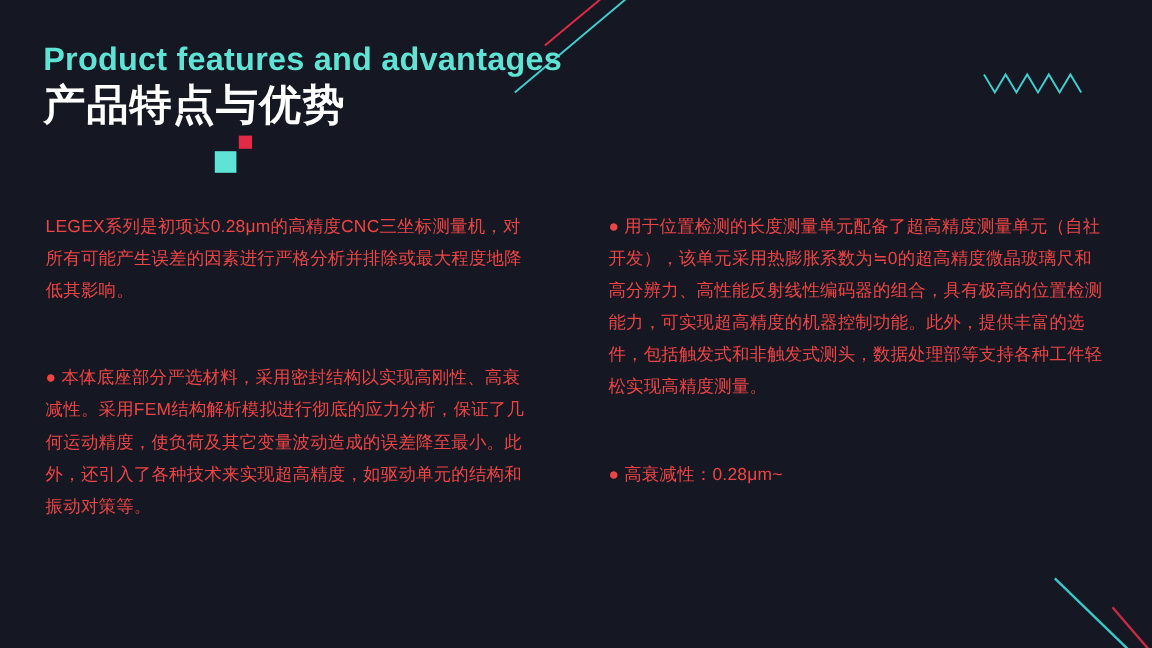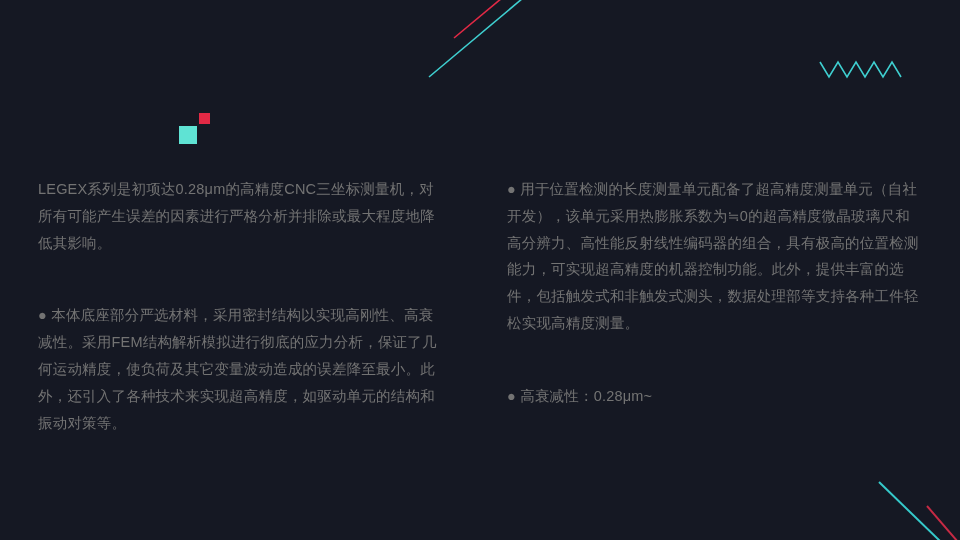--- a/index.html
+++ b/index.html
@@ -64,21 +64,21 @@
     line-height: 1.2;
     margin-top: 2px;
     white-space: nowrap;
   }
 
   
   .col {
     position: absolute;
     top: 176px;
     width: 400px;
-    color: #737373;
+    color: #ef4444;
     font-size: 14.5px;
     line-height: 1.85;
     letter-spacing: 0.2px;
   }
   .col-left  { left: 38px; }
   .col-right { left: 507px; width: 412px; }
 
   .para { margin: 0 0 30px 0; }
   .para:last-child { margin-bottom: 0; }
   .gap-lg { margin-bottom: 46px; }
@@ -94,20 +94,24 @@
 
     <line x1="523" y1="-2" x2="429" y2="77" stroke="#3fcfd0" stroke-width="1.6"></line>
 
     <polyline points="820,62 829,77 838,62 847,77 856,62 865,77 874,62 883,77 892,62 901,77" fill="none" stroke="#3fcfd0" stroke-width="1.6"></polyline>
 
     <line x1="879" y1="482" x2="941" y2="542" stroke="#35c9ca" stroke-width="2"></line>
 
     <line x1="927" y1="506" x2="958" y2="542" stroke="#c62a44" stroke-width="2"></line>
   </svg>
 
+  <div class="title-block">
+    <div class="title-en">Product features and advantages</div>
+    <div class="title-zh">产品特点与优势</div>
+  </div>
 
   <div class="sq-red"></div>
   <div class="sq-cyan"></div>
 
   <div class="col col-left">
     <p class="para gap-lg">LEGEX系列是初项达0.28μm的高精度CNC三坐标测量机，对所有可能产生误差的因素进行严格分析并排除或最大程度地降低其影响。</p>
     <p class="para">● 本体底座部分严选材料，采用密封结构以实现高刚性、高衰减性。采用FEM结构解析模拟进行彻底的应力分析，保证了几何运动精度，使负荷及其它变量波动造成的误差降至最小。此外，还引入了各种技术来实现超高精度，如驱动单元的结构和振动对策等。</p>
   </div>
 
   <div class="col col-right">

